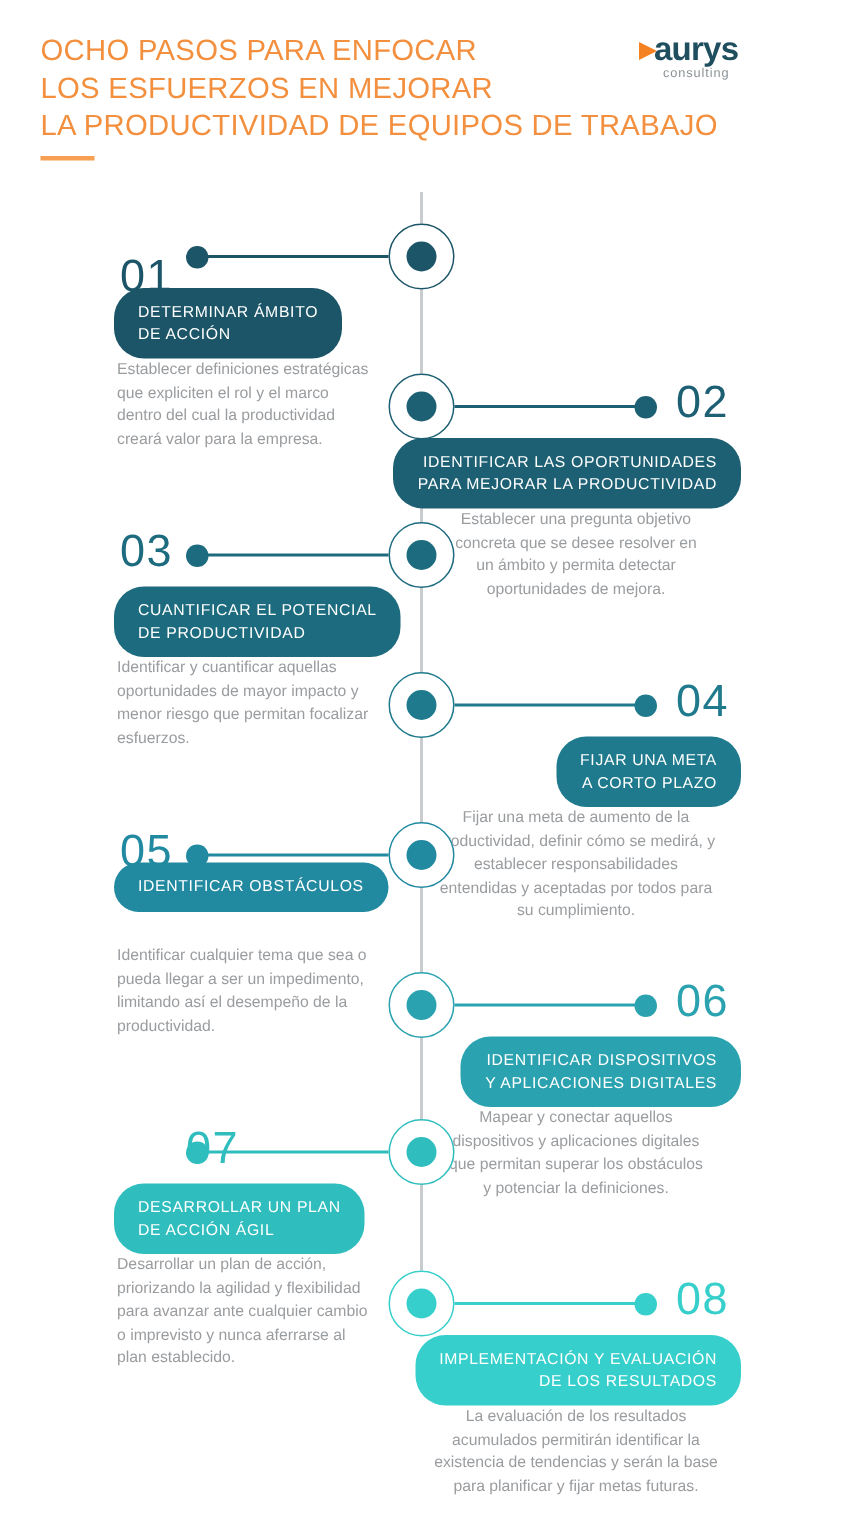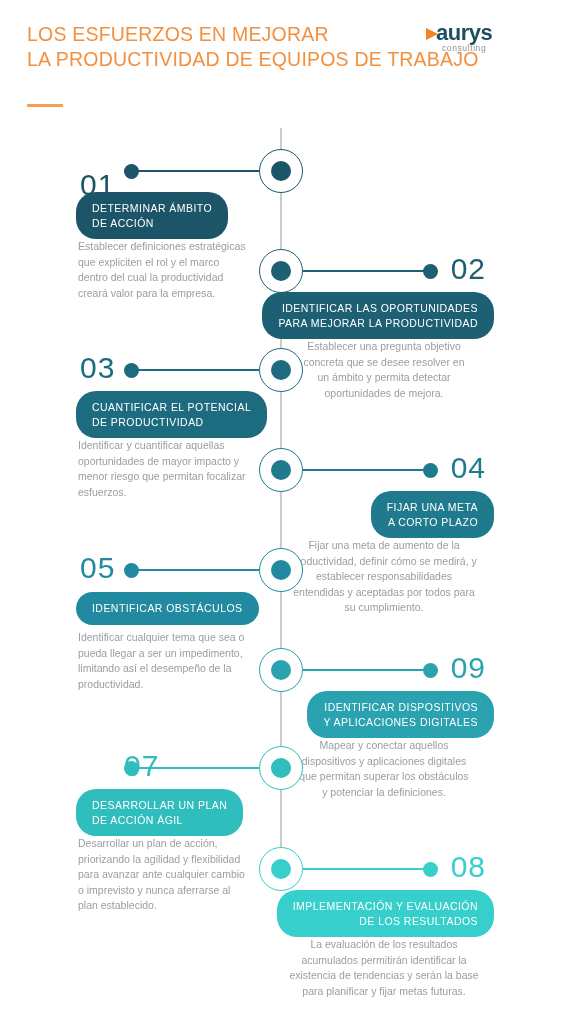--- a/index.html
+++ b/index.html
@@ -154,20 +154,21 @@
   .side-right .step-num  { right: 76px; text-align: left; }
   .side-right .pill      { right: 68px; }
   .side-right .pill-text { text-align: right; }
   .side-right .desc      { right: 78px; text-align: center; }
 </style>
 </head>
 <body>
 
 <div class="header">
   <div class="title">
+    <span class="title-line">OCHO PASOS PARA ENFOCAR</span>
     <span class="title-line">LOS ESFUERZOS EN MEJORAR</span>
     <span class="title-line">LA PRODUCTIVIDAD DE EQUIPOS DE TRABAJO</span>
   </div>
   <div class="title-rule"></div>
 
   <div class="logo">
     <svg width="120" height="46" viewBox="0 0 120 46">
       <polygon points="6,10 6,22 18,16" fill="#F58220"></polygon>
       <text x="16" y="22" font-family="Liberation Sans, sans-serif" font-size="22" font-weight="700" fill="#1F4E5F" letter-spacing="-0.5">aurys</text>
       <text x="22" y="33" font-family="Liberation Sans, sans-serif" font-size="8.5" fill="#8A9296" letter-spacing="0.6">consulting</text>
@@ -247,36 +248,36 @@
 su cumplimiento.</div>
     </div>
     <div class="step side-left" style="color: rgb(33, 137, 160);">
       <div class="marker" style="top: 570px;">
         <div class="marker-ring"></div>
         <div class="marker-dot"></div>
       </div>
       <div class="connector" style="top: 569.25px; left: 131px; width: 128px;"></div>
       <div class="connector-dot" style="top: 570px; left: 124px;"></div>
       <div class="step-num" style="top: 553px;">05</div>
-      <div class="pill" style="top: 592px; min-height: 30px;">
+      <div class="pill" style="top: 575px; min-height: 30px;">
         <span class="pill-text">IDENTIFICAR OBSTÁCULOS</span>
       </div>
       <div class="desc" style="top: 630px; width: 180px;">Identificar cualquier tema que sea o
 pueda llegar a ser un impedimento,
 limitando así el desempeño de la
 productividad.</div>
     </div>
     <div class="step side-right" style="color: rgb(42, 162, 175);">
       <div class="marker" style="top: 670px;">
         <div class="marker-ring"></div>
         <div class="marker-dot"></div>
       </div>
       <div class="connector" style="top: 669.25px; left: 303px; width: 127px;"></div>
       <div class="connector-dot" style="top: 670px; left: 423px;"></div>
-      <div class="step-num" style="top: 653px;">09</div>
+      <div class="step-num" style="top: 653px;">06</div>
       <div class="pill" style="top: 691px; min-height: 38px;">
         <span class="pill-text">IDENTIFICAR DISPOSITIVOS
 Y APLICACIONES DIGITALES</span>
       </div>
       <div class="desc" style="top: 738px; width: 200px;">Mapear y conectar aquellos
 dispositivos y aplicaciones digitales
 que permitan superar los obstáculos
 y potenciar la definiciones.</div>
     </div>
     <div class="step side-left" style="color: rgb(47, 189, 190);">

